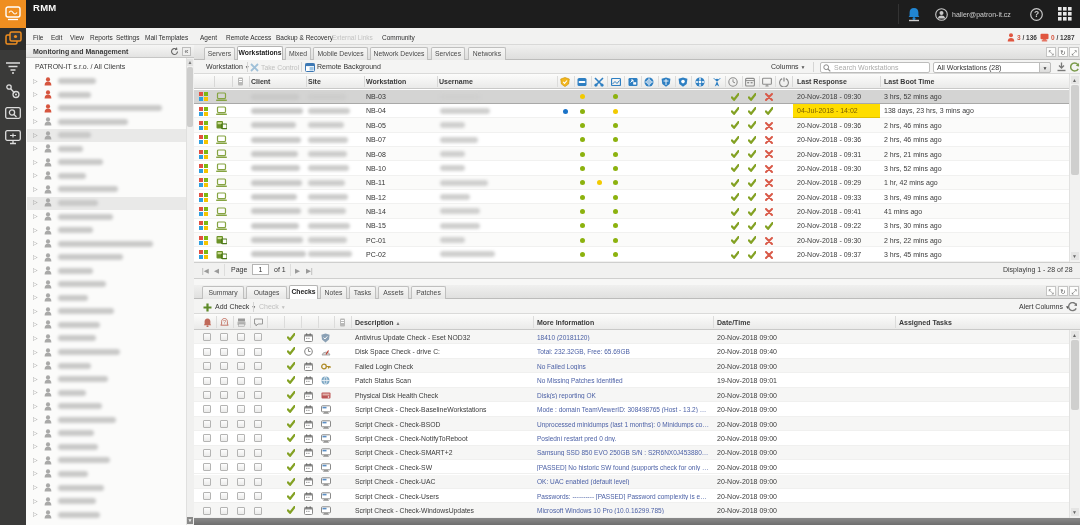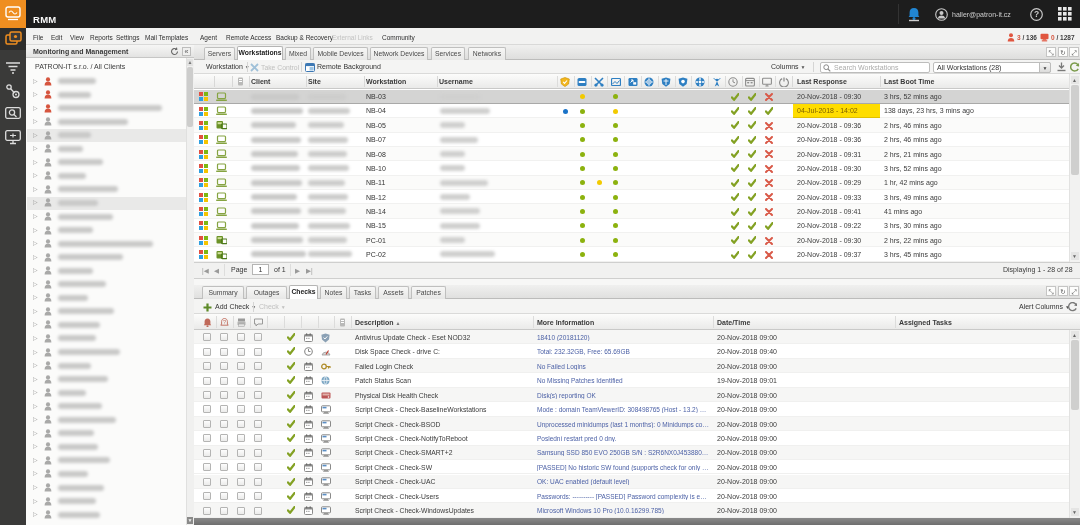--- a/index.html
+++ b/index.html
@@ -6,21 +6,21 @@
 .abs{position:absolute}
 .tx{position:absolute;white-space:nowrap}
 </style></head><body>
 <div class="abs" style="left:0;top:0;width:1080px;height:28px;background:#1d1d1d"></div>
 <div class="abs" style="left:0;top:0;width:26px;height:28px;background:#ef8e20"></div>
 <svg style="position:absolute;left:4px;top:6px;" width="18" height="16" viewBox="0 0 18 16">
     <rect x="2" y="1" width="14" height="10" rx="2" fill="none" stroke="#fff" stroke-width="1.4"></rect>
     <path d="M5 6.5 Q7 3.5 9 6.5 T13 6.5" fill="none" stroke="#fff" stroke-width="1.2"></path>
     <path d="M4 13.5 h10" stroke="#fff" stroke-width="1.3"></path>
   </svg>
-<div class="tx" style="left:33px;top:14px;font-size:9.5px;font-weight:bold;color:#fafafa;letter-spacing:0.3px">RMM</div>
+<div class="tx" style="left:33px;top:2px;font-size:9.5px;font-weight:bold;color:#fafafa;letter-spacing:0.3px">RMM</div>
 <div class="abs" style="left:898px;top:4px;width:1px;height:20px;background:#333"></div>
 <svg style="position:absolute;left:906px;top:7px;" width="16" height="15" viewBox="0 0 16 15">
     <path d="M8 1 C5 1 3.6 3 3.6 5.5 L3.6 8.5 L2.6 10 L13.4 10 L12.4 8.5 L12.4 5.5 C12.4 3 11 1 8 1 Z" fill="#2186d3"></path>
     <circle cx="8" cy="11.6" r="1.5" fill="#2186d3"></circle>
     <path d="M3 13.5 h10" stroke="#cfcfcf" stroke-width="1.4"></path>
   </svg>
 <svg style="position:absolute;left:935px;top:8px;" width="13" height="13" viewBox="0 0 13 13">
     <circle cx="6.5" cy="6.5" r="5.8" fill="none" stroke="#c8c8c8" stroke-width="1.1"></circle>
     <circle cx="6.5" cy="5" r="2" fill="#c8c8c8"></circle>
     <path d="M2.8 10.5 C3.2 8 5 7.4 6.5 7.4 C8 7.4 9.8 8 10.2 10.5" fill="#c8c8c8"></path>

